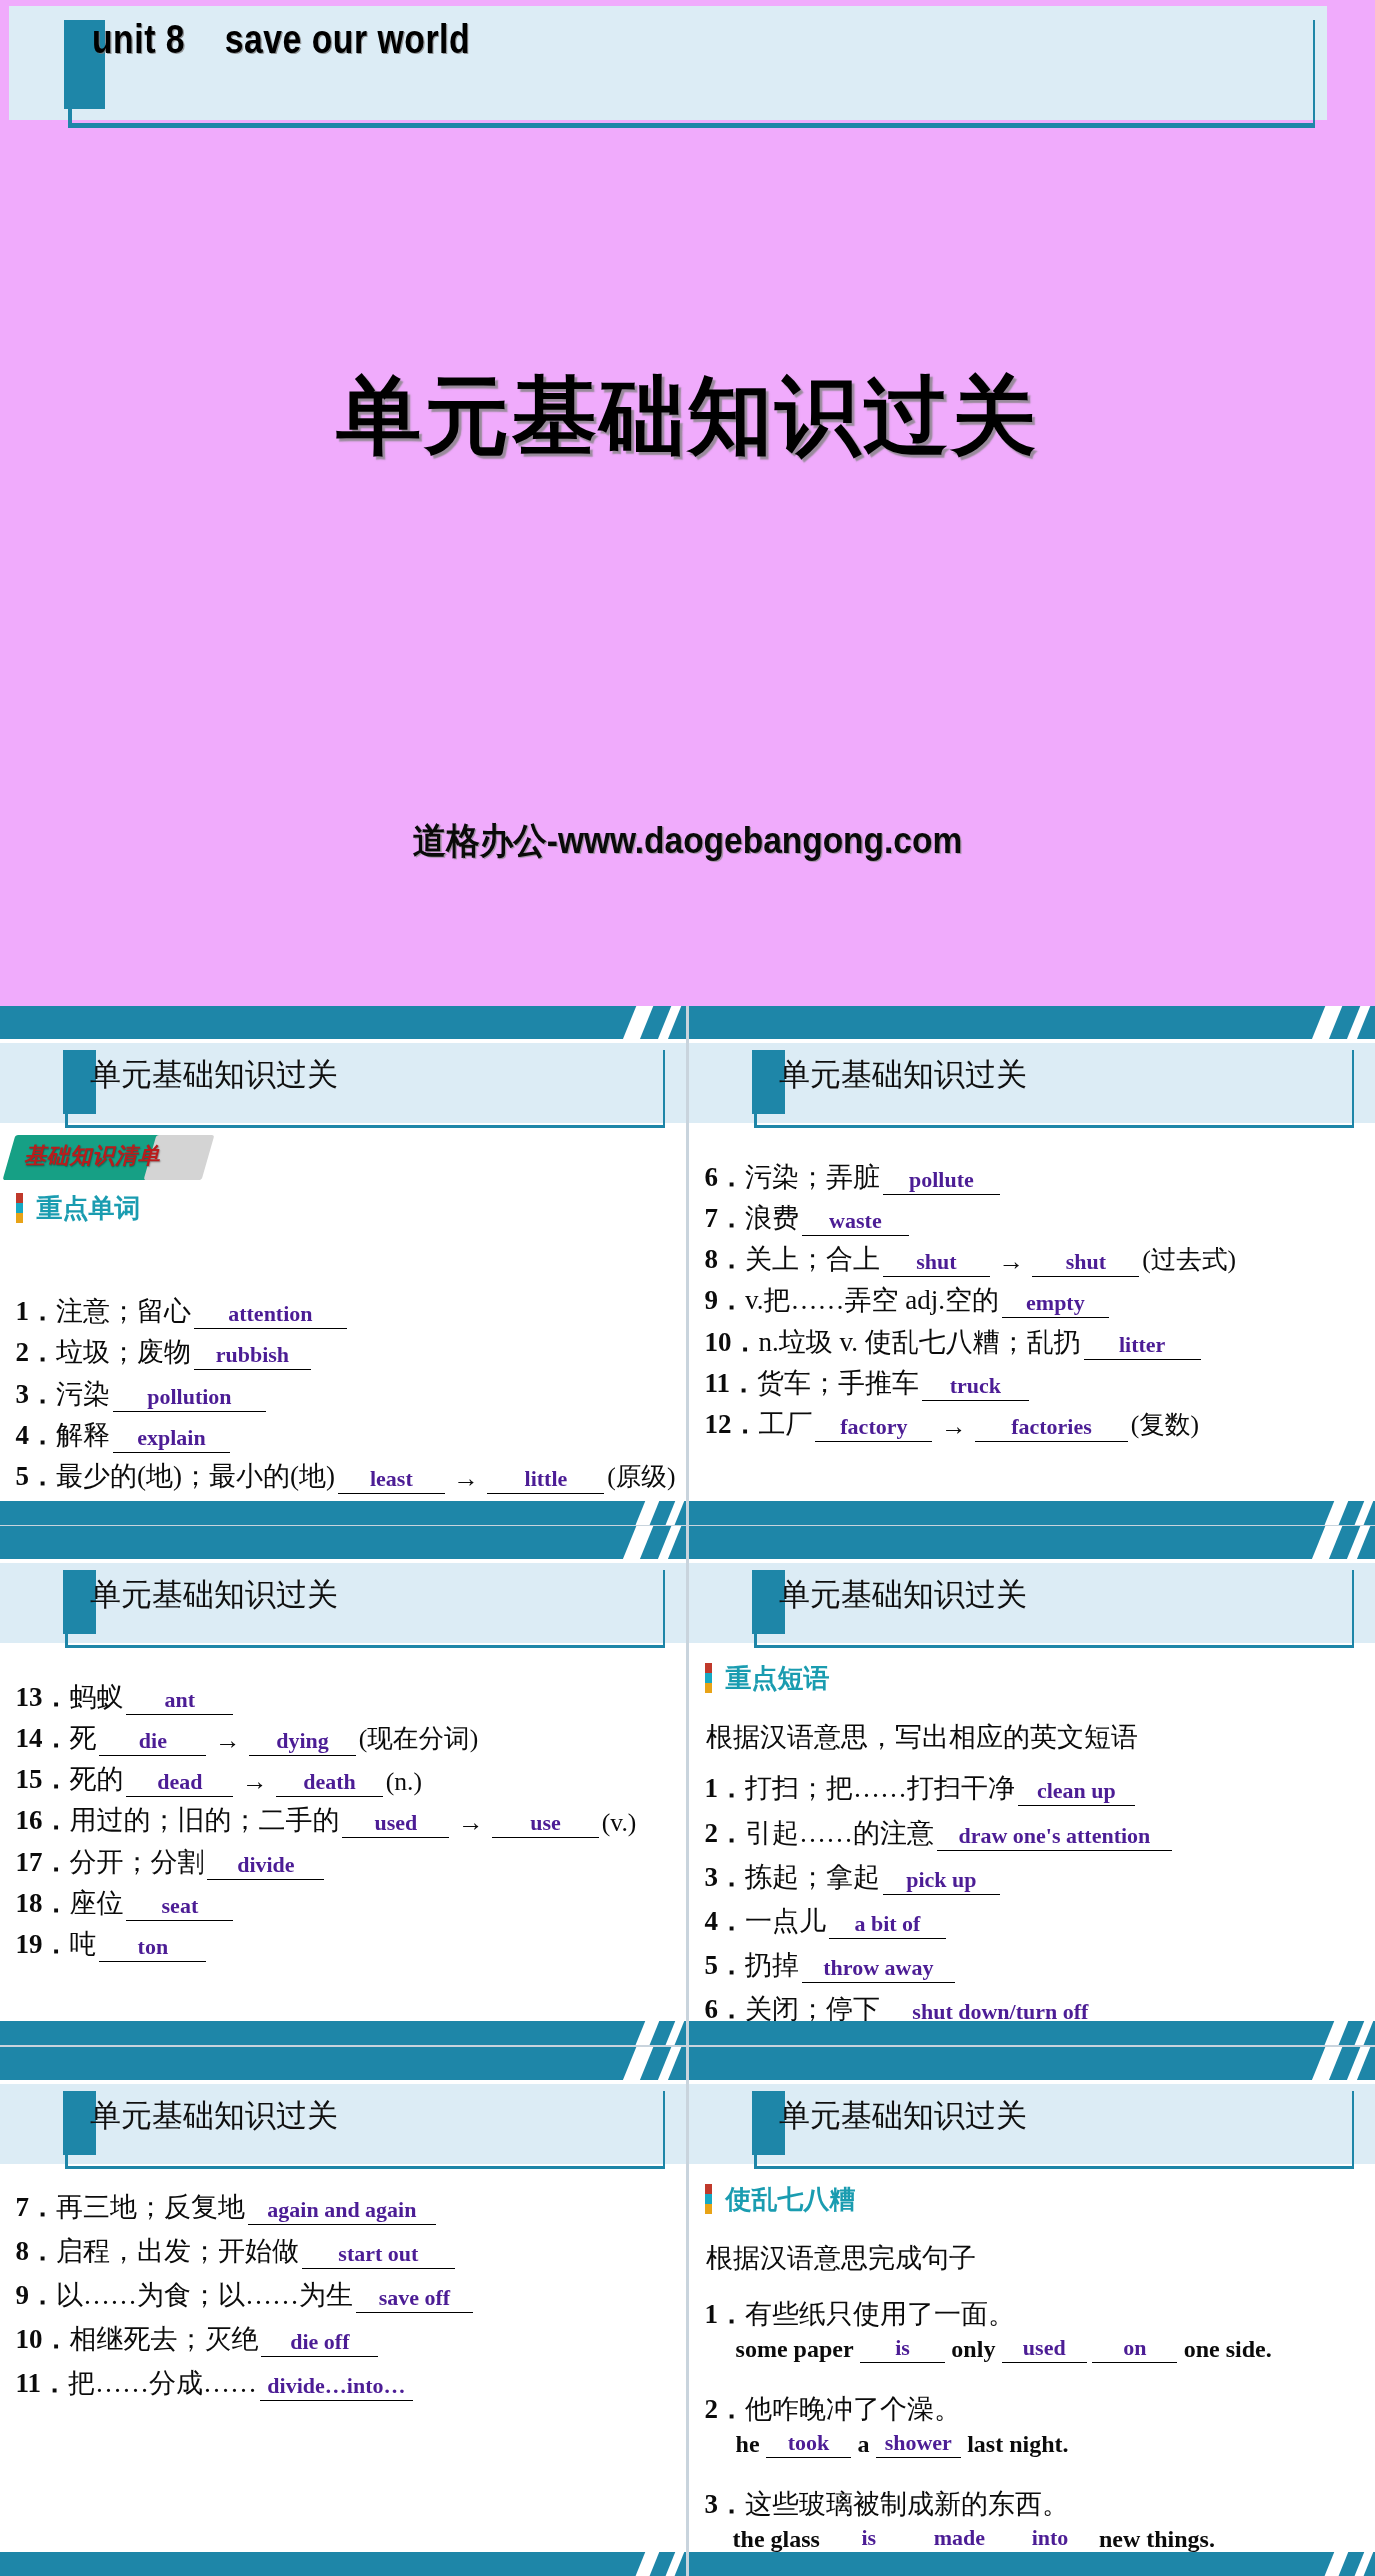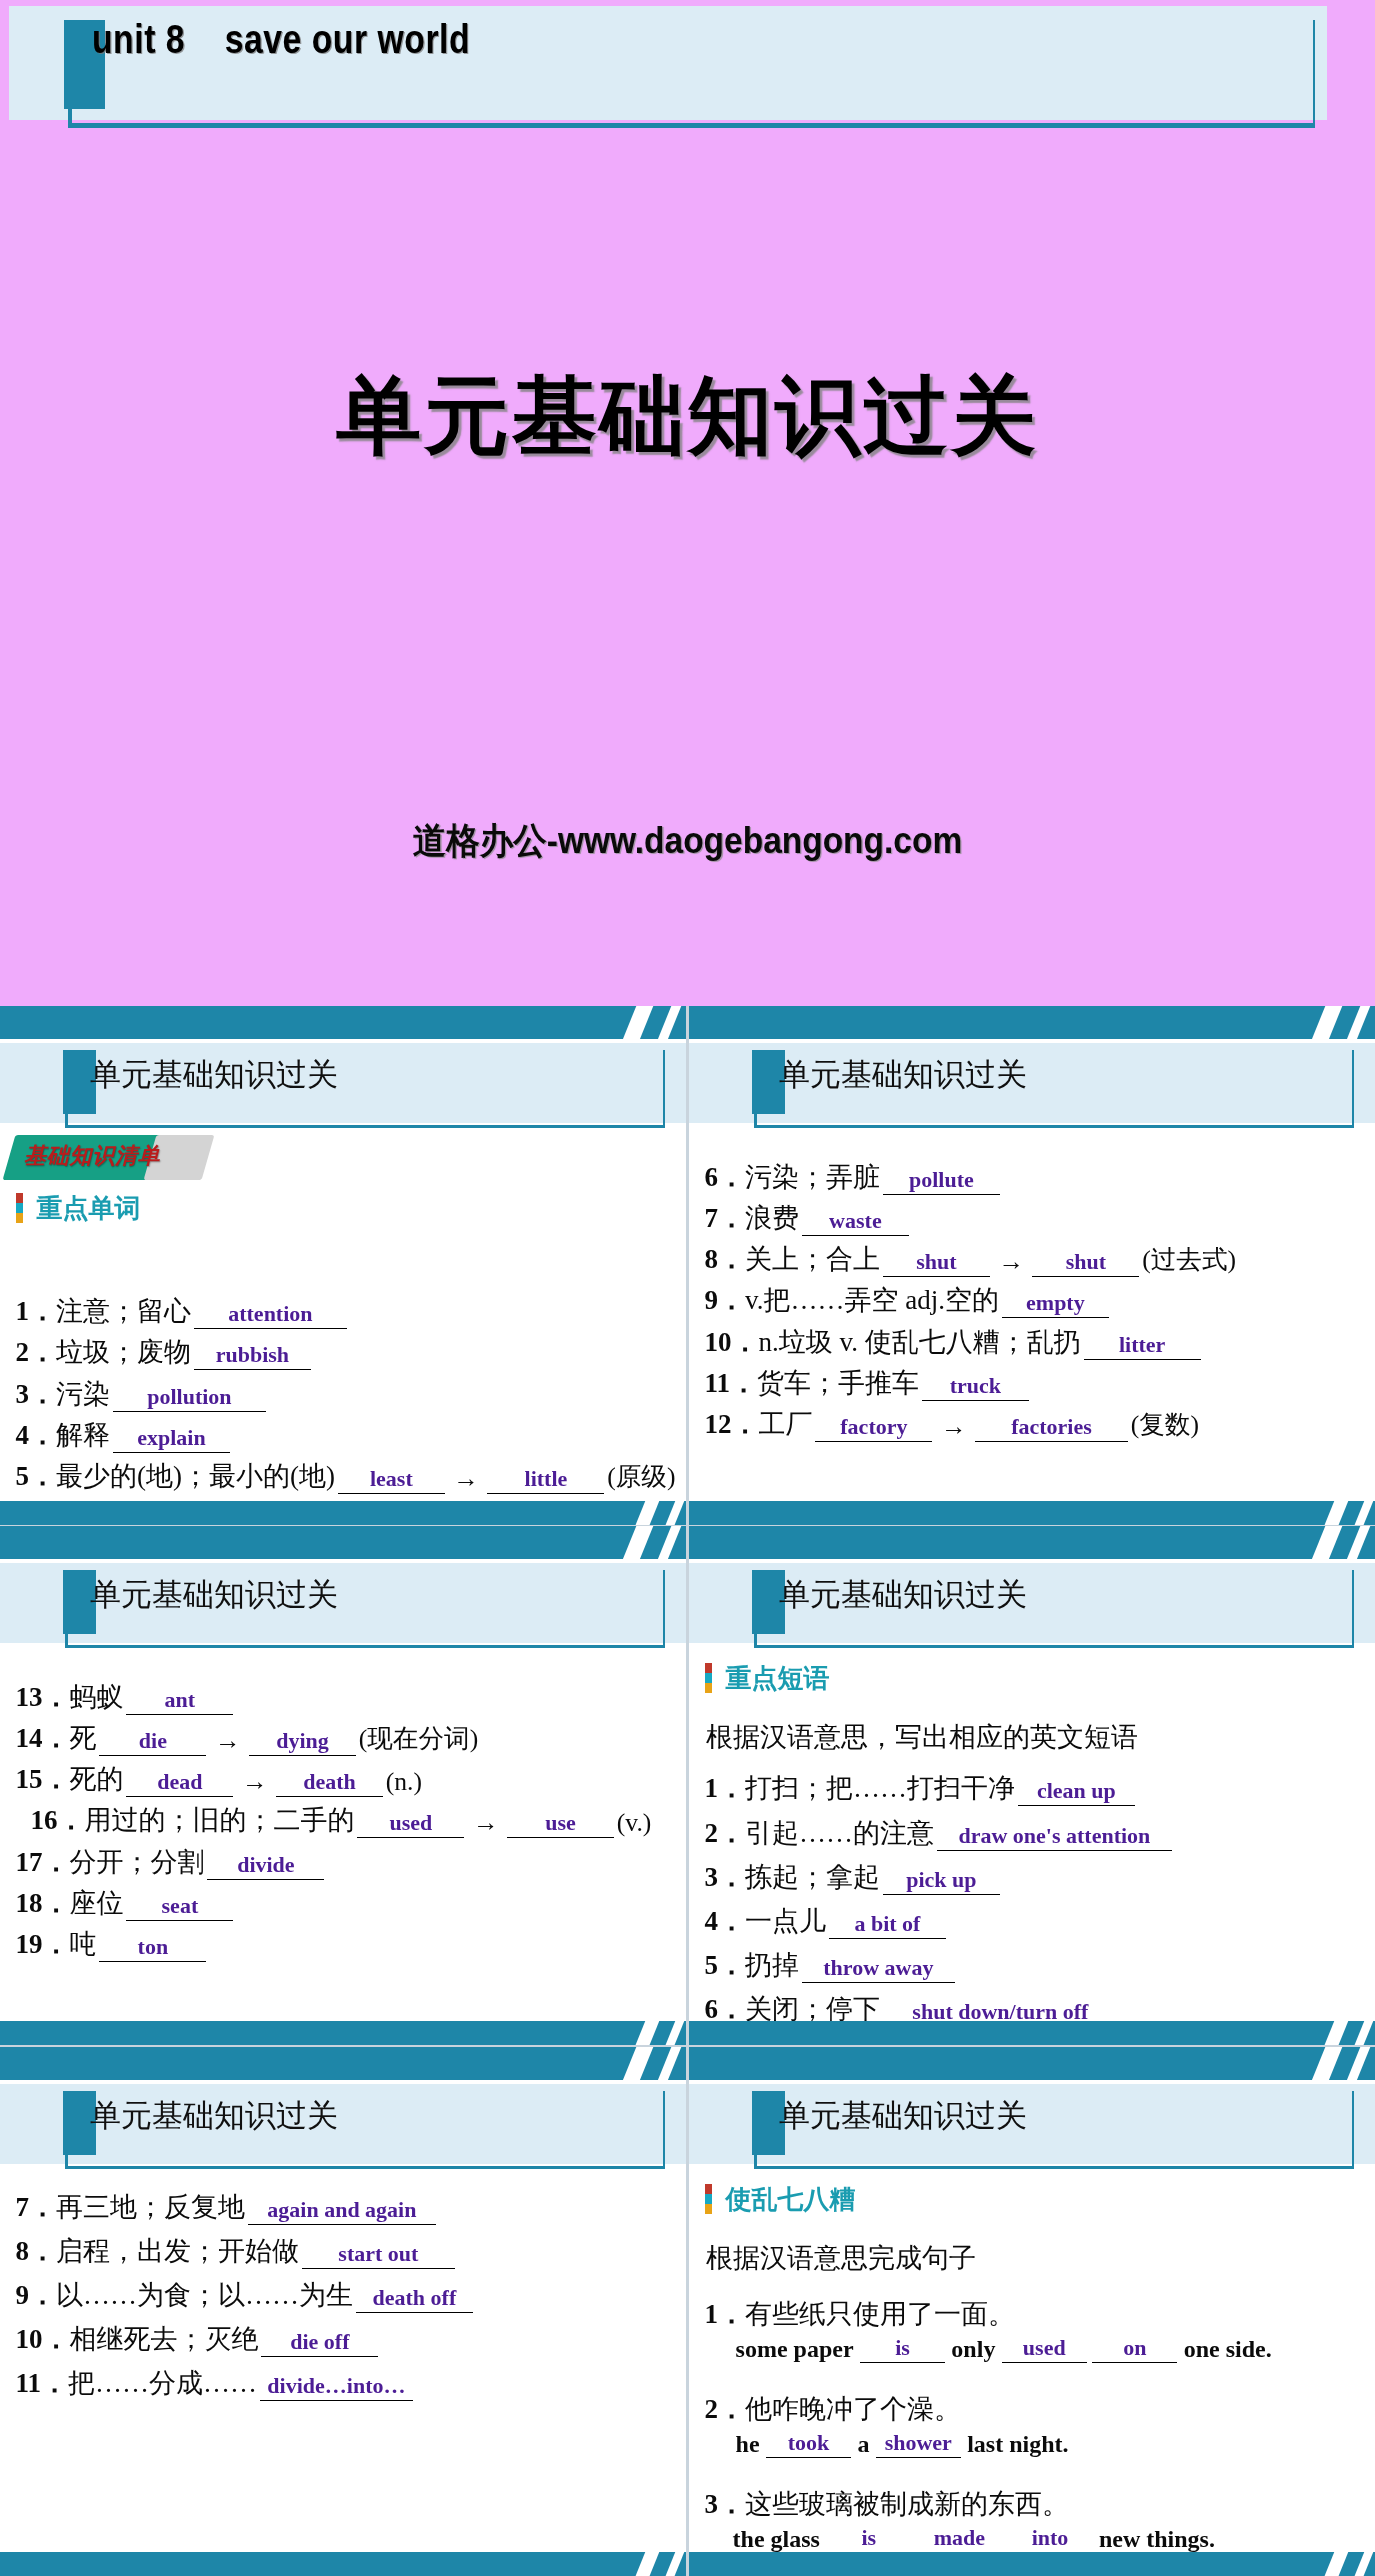--- a/index.html
+++ b/index.html
@@ -391,21 +391,21 @@
           <span class="qcn">死的</span>
           <span class="blank" style="width: 107px; height: 21px; margin-left: 2.8px; margin-right: 2.8px;">
             <span class="ans">dead</span>
           </span>
           <span class="arrow">→</span>
           <span class="blank" style="width: 107px; height: 21px; margin-left: 2.8px; margin-right: 2.8px;">
             <span class="ans">death</span>
           </span>
           <span class="suffix">(n.)</span>
         </div>
-        <div class="qline" style="left: 15.6px; top: 276px; margin-left: 15px;">
+        <div class="qline" style="left: 15.6px; top: 276px;">
           <span class="qnum">16．</span>
           <span class="qcn">用过的；旧的；二手的</span>
           <span class="blank" style="width: 107px; height: 21px; margin-left: 2.8px; margin-right: 2.8px;">
             <span class="ans">used</span>
           </span>
           <span class="arrow">→</span>
           <span class="blank" style="width: 107px; height: 21px; margin-left: 2.8px; margin-right: 2.8px;">
             <span class="ans">use</span>
           </span>
           <span class="suffix">(v.)</span>
@@ -521,21 +521,21 @@
           <span class="qnum">8．</span>
           <span class="qcn">启程，出发；开始做</span>
           <span class="blank" style="width: 153px; height: 21px; margin-left: 2.8px; margin-right: 2.8px;">
             <span class="ans">start out</span>
           </span>
         </div>
         <div class="qline" style="left: 15.6px; top: 230px;">
           <span class="qnum">9．</span>
           <span class="qcn">以……为食；以……为生</span>
           <span class="blank" style="width: 117px; height: 21px; margin-left: 2.8px; margin-right: 2.8px;">
-            <span class="ans">death off</span>
+            <span class="ans">save off</span>
           </span>
         </div>
         <div class="qline" style="left: 15.6px; top: 274px;">
           <span class="qnum">10．</span>
           <span class="qcn">相继死去；灭绝</span>
           <span class="blank" style="width: 117px; height: 21px; margin-left: 2.8px; margin-right: 2.8px;">
             <span class="ans">die off</span>
           </span>
         </div>
         <div class="qline" style="left: 15.6px; top: 318px;">

